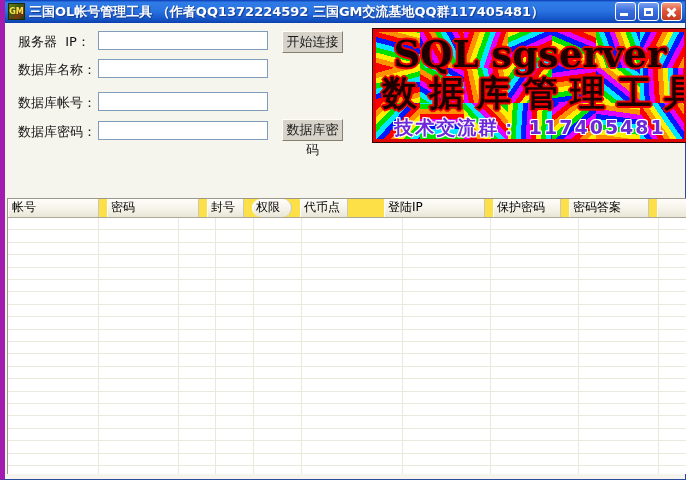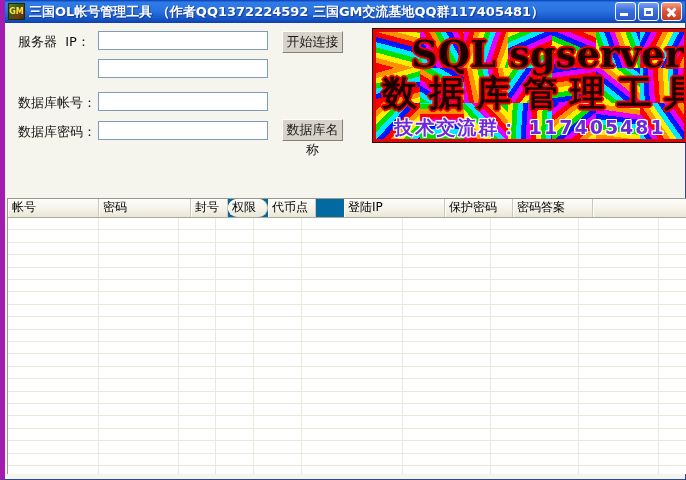--- a/index.html
+++ b/index.html
@@ -62,38 +62,37 @@
     position:absolute;left:368px;top:29px;width:314px;height:113px;box-sizing:border-box;
     border:3px solid #e00505;box-shadow:0 0 0 1px #2a0404;overflow:hidden;
   }
   .tiles{position:absolute;inset:0;display:grid;grid-template-columns:repeat(7,1fr);grid-template-rows:repeat(3,1fr);}
   .tiles div{width:100%;height:100%;}
   .bline{position:absolute;left:0;width:100%;text-align:center;white-space:nowrap;z-index:2;}
   .b1{
     top:0px;font-size:37px;font-weight:bold;font-family:"DejaVu Serif","Liberation Serif",serif;
     color:#1c0000;
     text-shadow:-2px 0 #e00,2px 0 #e00,0 -2px #e00,0 2px #e00,-1px -1px #e00,1px 1px #e00,1px -1px #e00,-1px 1px #e00;
-    text-align:right;
   }
   .b2{
     top:38px;font-size:35px;font-weight:bold;letter-spacing:12px;padding-left:6px;box-sizing:border-box;
     color:#1c0000;
     text-shadow:-2px 0 #e00,2px 0 #e00,0 -2px #e00,0 2px #e00,-1px -1px #e00,1px 1px #e00,1px -1px #e00,-1px 1px #e00;
   }
   .b3{
     top:83px;font-size:19px;font-weight:bold;letter-spacing:2px;
     color:#6d28d9;
     text-shadow:-1px 0 #fff,1px 0 #fff,0 -1px #fff,0 1px #fff,-1px -1px #fff,1px 1px #fff,1px -1px #fff,-1px 1px #fff;
   }
   
   .lview{
     position:absolute;left:2px;top:198px;width:681px;height:276px;box-sizing:border-box;
     border:1px solid #9a9889;background:#fff;
   }
-  .thead{display:flex;height:18px;border-bottom:1px solid #aca899;background:#0369a1;}
+  .thead{display:flex;height:18px;border-bottom:1px solid #aca899;background:#fde047;gap:8px;}
   .hcell{
     box-sizing:border-box;height:18px;line-height:17px;font-size:12px;color:#000;
     padding:0 4px;white-space:nowrap;overflow:hidden;
     background:linear-gradient(180deg,#fefdfa 0%,#f4f2e7 60%,#e9e6d7 100%);
     border-right:1px solid #cbc8ba;box-shadow:inset 1px 1px 0 #ffffff;
     cursor:default;
   }
   .hcell.fill{flex:1 1 auto;}
   .tbody{
     position:relative;width:100%;height:256px;background:#fff;
@@ -119,30 +118,31 @@
           <span class="glyph-max"></span>
         </div>
       <div class="ctl closeb">
           <span class="glyph-x1"></span>
           <span class="glyph-x2"></span>
         </div>
     </div>
   </div>
 
   <div class="flabel" style="top:33px">服务器  IP：</div>
+  <div class="flabel" style="top:61px">数据库名称：</div>
   <div class="flabel" style="top:94px">数据库帐号：</div>
   <div class="flabel" style="top:123px">数据库密码：</div>
 
   <input class="finput" style="top: 31px;" value="">
   <input class="finput" style="top: 59px;" value="">
   <input class="finput" style="top: 92px;" value="">
   <input class="finput" style="top: 121px;" value="">
 
   <div class="fbtn" style="top:31px">开始连接</div>
-  <div class="fbtn" style="top:119px">数据库名称</div>
+  <div class="fbtn" style="top:119px">数据库密码</div>
 
   <div class="banner">
     <div class="tiles" id="tiles">
         <div style="background: repeating-linear-gradient(15deg, rgb(255, 0, 0) 0px, rgb(255, 0, 0) 5px, rgb(255, 145, 0) 5px, rgb(255, 145, 0) 10px, rgb(255, 238, 0) 10px, rgb(255, 238, 0) 15px, rgb(0, 224, 0) 15px, rgb(0, 224, 0) 20px, rgb(0, 232, 255) 20px, rgb(0, 232, 255) 25px, rgb(0, 24, 255) 25px, rgb(0, 24, 255) 30px);"></div>
         <div style="background: repeating-linear-gradient(62deg, rgb(0, 224, 0) 0px, rgb(0, 224, 0) 5px, rgb(0, 232, 255) 5px, rgb(0, 232, 255) 10px, rgb(0, 24, 255) 10px, rgb(0, 24, 255) 15px, rgb(224, 0, 255) 15px, rgb(224, 0, 255) 20px, rgb(255, 0, 0) 20px, rgb(255, 0, 0) 25px, rgb(255, 145, 0) 25px, rgb(255, 145, 0) 30px);"></div>
         <div style="background: repeating-linear-gradient(109deg, rgb(224, 0, 255) 0px, rgb(224, 0, 255) 5px, rgb(255, 0, 0) 5px, rgb(255, 0, 0) 10px, rgb(255, 145, 0) 10px, rgb(255, 145, 0) 15px, rgb(255, 238, 0) 15px, rgb(255, 238, 0) 20px, rgb(0, 224, 0) 20px, rgb(0, 224, 0) 25px, rgb(0, 232, 255) 25px, rgb(0, 232, 255) 30px);"></div>
         <div style="background: repeating-linear-gradient(156deg, rgb(255, 238, 0) 0px, rgb(255, 238, 0) 5px, rgb(0, 224, 0) 5px, rgb(0, 224, 0) 10px, rgb(0, 232, 255) 10px, rgb(0, 232, 255) 15px, rgb(0, 24, 255) 15px, rgb(0, 24, 255) 20px, rgb(224, 0, 255) 20px, rgb(224, 0, 255) 25px, rgb(255, 0, 0) 25px, rgb(255, 0, 0) 30px);"></div>
         <div style="background: repeating-linear-gradient(23deg, rgb(0, 24, 255) 0px, rgb(0, 24, 255) 5px, rgb(224, 0, 255) 5px, rgb(224, 0, 255) 10px, rgb(255, 0, 0) 10px, rgb(255, 0, 0) 15px, rgb(255, 145, 0) 15px, rgb(255, 145, 0) 20px, rgb(255, 238, 0) 20px, rgb(255, 238, 0) 25px, rgb(0, 224, 0) 25px, rgb(0, 224, 0) 30px);"></div>
         <div style="background: repeating-linear-gradient(70deg, rgb(255, 145, 0) 0px, rgb(255, 145, 0) 5px, rgb(255, 238, 0) 5px, rgb(255, 238, 0) 10px, rgb(0, 224, 0) 10px, rgb(0, 224, 0) 15px, rgb(0, 232, 255) 15px, rgb(0, 232, 255) 20px, rgb(0, 24, 255) 20px, rgb(0, 24, 255) 25px, rgb(224, 0, 255) 25px, rgb(224, 0, 255) 30px);"></div>
         <div style="background: repeating-linear-gradient(117deg, rgb(0, 232, 255) 0px, rgb(0, 232, 255) 5px, rgb(0, 24, 255) 5px, rgb(0, 24, 255) 10px, rgb(224, 0, 255) 10px, rgb(224, 0, 255) 15px, rgb(255, 0, 0) 15px, rgb(255, 0, 0) 20px, rgb(255, 145, 0) 20px, rgb(255, 145, 0) 25px, rgb(255, 238, 0) 25px, rgb(255, 238, 0) 30px);"></div>

